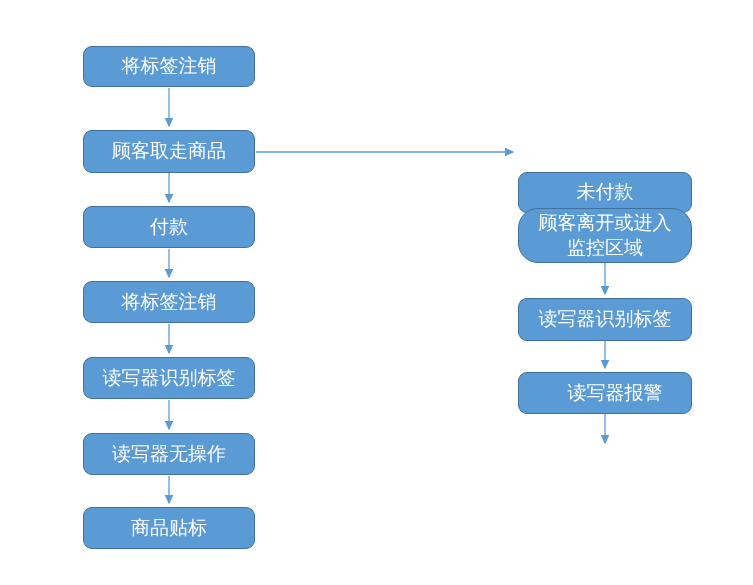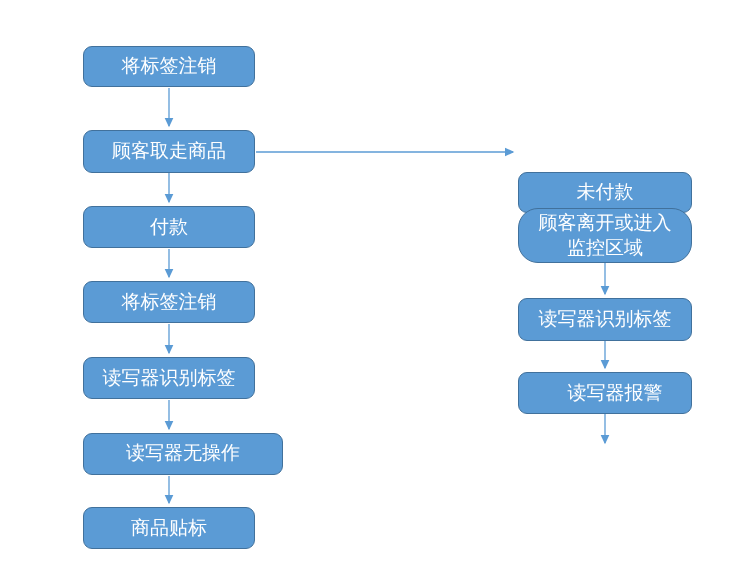--- a/index.html
+++ b/index.html
@@ -77,21 +77,21 @@
   <div class="node" style="left:83px;  top:46px;  width:172px; height:41px;">将标签注销</div>
 
   <div class="node" style="left:83px;  top:206px; width:172px; height:42px;">付款</div>
 
   <div class="node" style="left:83px;  top:130px; width:172px; height:43px;">顾客取走商品</div>
 
   <div class="node" style="left:83px;  top:281px; width:172px; height:42px;">将标签注销</div>
 
   <div class="node" style="left:83px;  top:357px; width:172px; height:42px;">读写器识别标签</div>
 
-  <div class="node" style="left:83px;  top:433px; width:200px; height:42px;font-family:Liberation Mono, monospace;">读写器无操作</div>
+  <div class="node" style="left:83px;  top:433px; width:172px; height:42px;">读写器无操作</div>
 
   <div class="node" style="left:83px;  top:507px; width:172px; height:42px;">商品贴标</div>
 
   <div class="node" style="left:518px; top:132px; width:174px; height:41px;margin-top:40px;">未付款</div>
 
   <div class="node" style="left:518px; top:208px; width:174px; height:55px;border-radius:20px;">顾客离开或进入监控区域</div>
 
   <div class="node" style="left:518px; top:298px; width:174px; height:43px;">读写器识别标签</div>
 
   <div class="node" style="left:518px; top:372px; width:174px; height:42px;padding-left:32px;">读写器报警</div>

